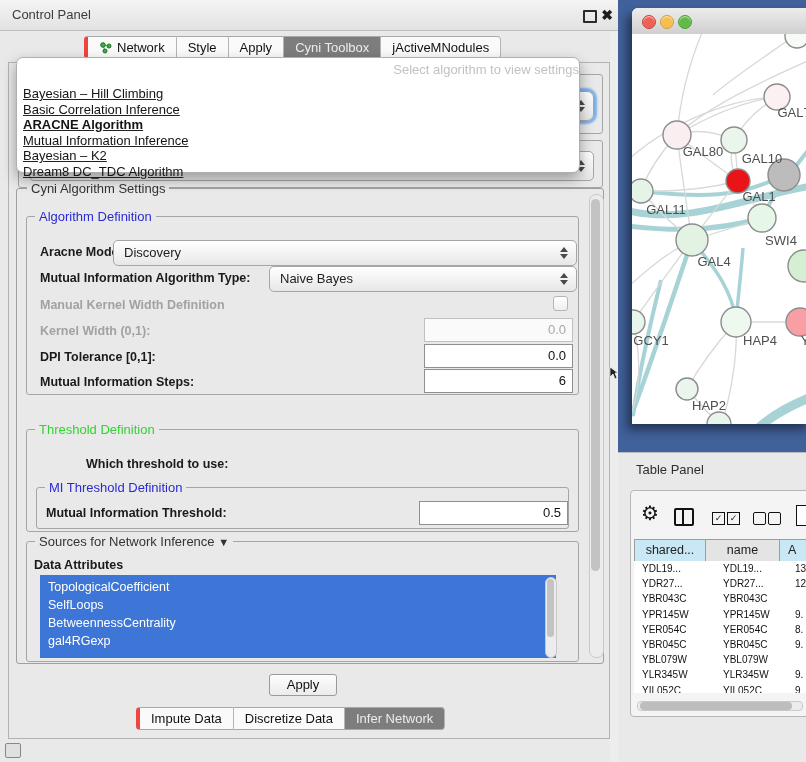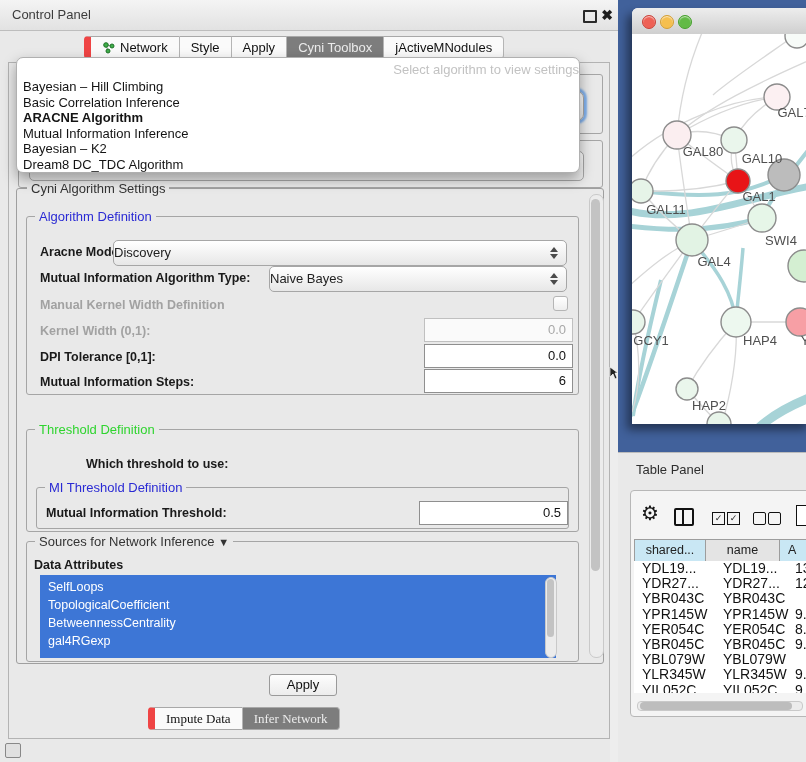--- a/index.html
+++ b/index.html
@@ -8,43 +8,43 @@
   .abs{position:absolute;}
   
   #cp{left:0;top:0;width:610px;height:762px;background:#e9e9e9;}
   #cp-titlebar{left:0;top:0;width:690px;height:30px;background:linear-gradient(#f4f4f4,#e2e2e2);border-bottom:1px solid #bdbdbd;}
   #cp-title{left:12px;top:0;height:30px;line-height:30px;font-size:13px;color:#3c3c3c;}
   #float-btn{left:583px;top:10px;width:10px;height:9px;border:2px solid #2b2b2b;border-radius:1px;background:transparent;}
   #close-btn{left:599px;top:6px;width:16px;height:18px;font-weight:bold;font-size:14px;color:#1d1d1d;line-height:18px;text-align:center;}
   
   .tabbar{display:flex;height:23px;}
   .tab{display:flex;align-items:center;padding:0 11px;background:#fafafa;border-top:1px solid #a8a8a8;border-bottom:1px solid #a8a8a8;border-right:1px solid #b5b5b5;font-size:13px;color:#111;}
-  .tab:first-child{border-left:7px solid #ef4444;border-radius:4px 0 0 4px;}
+  .tab:first-child{border-left:4px solid #ef4444;border-radius:4px 0 0 4px;}
   .tab:last-child{border-radius:0 4px 4px 0;}
   .tab.sel{background:#7d7d7d;color:#ececec;}
   .tab .net-ic{margin-right:5px;line-height:0;}
   
   #outer-panel{left:8px;top:62px;width:600px;height:675px;border:1px solid #b3b3b3;background:#e9e9e9;}
   .groupbox{border:1px solid #a5a5a5;border-radius:3px;}
   .gtitle{position:absolute;top:-8px;background:#e9e9e9;padding:0 4px;font-size:13px;line-height:15px;white-space:nowrap;}
   .blue{color:#2a2ad4;}
   .green{color:#2fd42f;}
-  .combo{background:linear-gradient(#ffffff,#e7e7e7);border:1px solid #a6a6a6;border-radius:5px;line-height:24px;font-size:13px;color:#222;}
+  .combo{background:linear-gradient(#ffffff,#e7e7e7);border:1px solid #a6a6a6;border-radius:5px;line-height:24px;padding-left:10px;font-size:13px;color:#222;}
   .spin{position:absolute;right:8px;top:50%;width:8px;height:12px;margin-top:-6px;}
   .spin:before,.spin:after{content:"";position:absolute;left:0;border-left:4px solid transparent;border-right:4px solid transparent;}
   .spin:before{top:0;border-bottom:5px solid #4a4a4a;}
   .spin:after{bottom:0;border-top:5px solid #4a4a4a;}
   .field{background:#fff;border:1px solid #8f8f8f;text-align:right;padding-right:6px;font-size:13px;line-height:21px;color:#111;}
   .field.dis{background:#fafafa;border-color:#c0c0c0;color:#a8a8a8;}
   .lbl{font-weight:bold;font-size:12.5px;color:#1a1a1a;white-space:nowrap;}
   .lbl.dis{color:#a2a2a2;}
   
   #dd{left:16px;top:57px;width:562px;height:114px;background:#fff;border:1px solid #b0b0b0;border-radius:7px;box-shadow:0 6px 14px rgba(0,0,0,.35);z-index:50;}
   #dd-ph{left:0;top:4px;width:562px;text-align:right;color:#c2c2c2;font-size:13px;}
-  #dd-list{left:0;top:21px;width:490px;}
+  #dd-list{left:0;top:28px;width:490px;text-decoration:underline;}
   .dd-item{height:15.5px;line-height:15.5px;padding-left:6px;font-size:13px;color:#141414;white-space:nowrap;}
   .dd-item.bold{font-weight:bold;}
   
   .sb-track{background:#ececec;border:1px solid #c9c9c9;border-radius:7px;}
   .sb-thumb{position:absolute;left:1px;width:9px;background:#c3c3c3;border-radius:5px;}
   
   #attr-list{background:var(--sel,#3d76d6);overflow:hidden;}
   .attr-item{height:18px;line-height:18px;padding-left:8px;color:#fff;font-size:12.5px;}
   
   .btn{background:linear-gradient(#fdfdfd,#ececec);border:1px solid #9a9a9a;border-radius:3px;text-align:center;font-size:13px;line-height:20px;color:#111;}
@@ -60,21 +60,21 @@
   .e-teal{stroke:var(--edge-teal,#a7d3d7);fill:none;}
   .nlabel{font-family:"Liberation Sans",sans-serif;font-size:13px;fill:var(--nlabel,#4f4f4f);text-anchor:middle;}
   
   #tp-strip{left:618px;top:452px;width:188px;height:310px;background:#e9e9e9;border-top:1px solid #bcbcbc;}
   #tp-title{left:636px;top:460px;height:20px;line-height:20px;font-size:13px;color:#2e2e2e;}
   #tblwin{left:630px;top:490px;width:200px;height:225px;background:#f4f4f4;border:1px solid #b7b7b7;border-radius:4px;}
   .th{display:inline-block;height:21px;line-height:21px;border-right:1px solid #9d9d9d;text-align:center;font-size:12.5px;color:#222;box-sizing:border-box;vertical-align:top;}
   .th.hl{background:#c9e7f4;}
   .th.plain{background:#e4e4e4;}
   .tr{height:15.2px;line-height:15.2px;white-space:nowrap;}
-  .td{display:inline-block;font-size:14px;color:#111;box-sizing:border-box;overflow:hidden;vertical-align:top;}
+  .td{display:inline-block;font-size:10px;color:#111;box-sizing:border-box;overflow:hidden;vertical-align:top;}
   .tool{color:#161616;}
 </style>
 </head>
 <body>
 
 <div id="page">
 
   <div id="cp" class="abs">
     <div id="cp-titlebar" class="abs">
       <div id="cp-title" class="abs">Control Panel</div>
@@ -174,33 +174,36 @@
     <div class="abs field" style="left:419px;top:501px;width:141px;height:22px;">0.5</div>
 
     <div class="abs groupbox" style="left:26px;top:541px;width:551px;height:119px;">
       <span class="gtitle" style="left:8px;color:#333;">
         <span>Sources for Network Inference</span>
         <span style="font-size:11px;">▼</span>
       </span>
     </div>
     <div class="abs lbl" style="left:34px;top:558px;font-size:12.5px;">Data Attributes</div>
     <div class="abs" id="attr-list" style="left:40px;top:575px;width:516px;height:83px;padding-top:3px;box-sizing:border-box;">
+        <div class="attr-item">TopologicalCoefficient</div>
         <div class="attr-item">SelfLoops</div>
-        <div class="attr-item">TopologicalCoefficient</div>
         <div class="attr-item">BetweennessCentrality</div>
         <div class="attr-item">gal4RGexp</div>
       </div>
     <div class="abs sb-track" style="left:545px;top:577px;width:10px;height:79px;">
       <div class="sb-thumb" style="top:1px;height:58px;width:7px;"></div>
     </div>
 
     <div class="abs btn" style="left:269px;top:674px;width:66px;height:20px;">Apply</div>
-    <div class="abs tabbar" id="bottom-tabs" style="left:148px;top:707px;font-family:Liberation Serif, serif;">
+    <div class="abs tabbar" id="bottom-tabs" style="left:136px;top:707px;">
         <div class="tab">
           <span>Impute Data</span>
+        </div>
+        <div class="tab">
+          <span>Discretize Data</span>
         </div>
         <div class="tab sel">
           <span>Infer Network</span>
         </div>
       </div>
 
     <div class="abs" style="left:5px;top:743px;width:14px;height:13px;border:1px solid #888;border-radius:2px;background:#e0e0e0;"></div>
   </div>
 
   <svg class="abs" style="left:609px;top:366px;" width="10" height="14">

